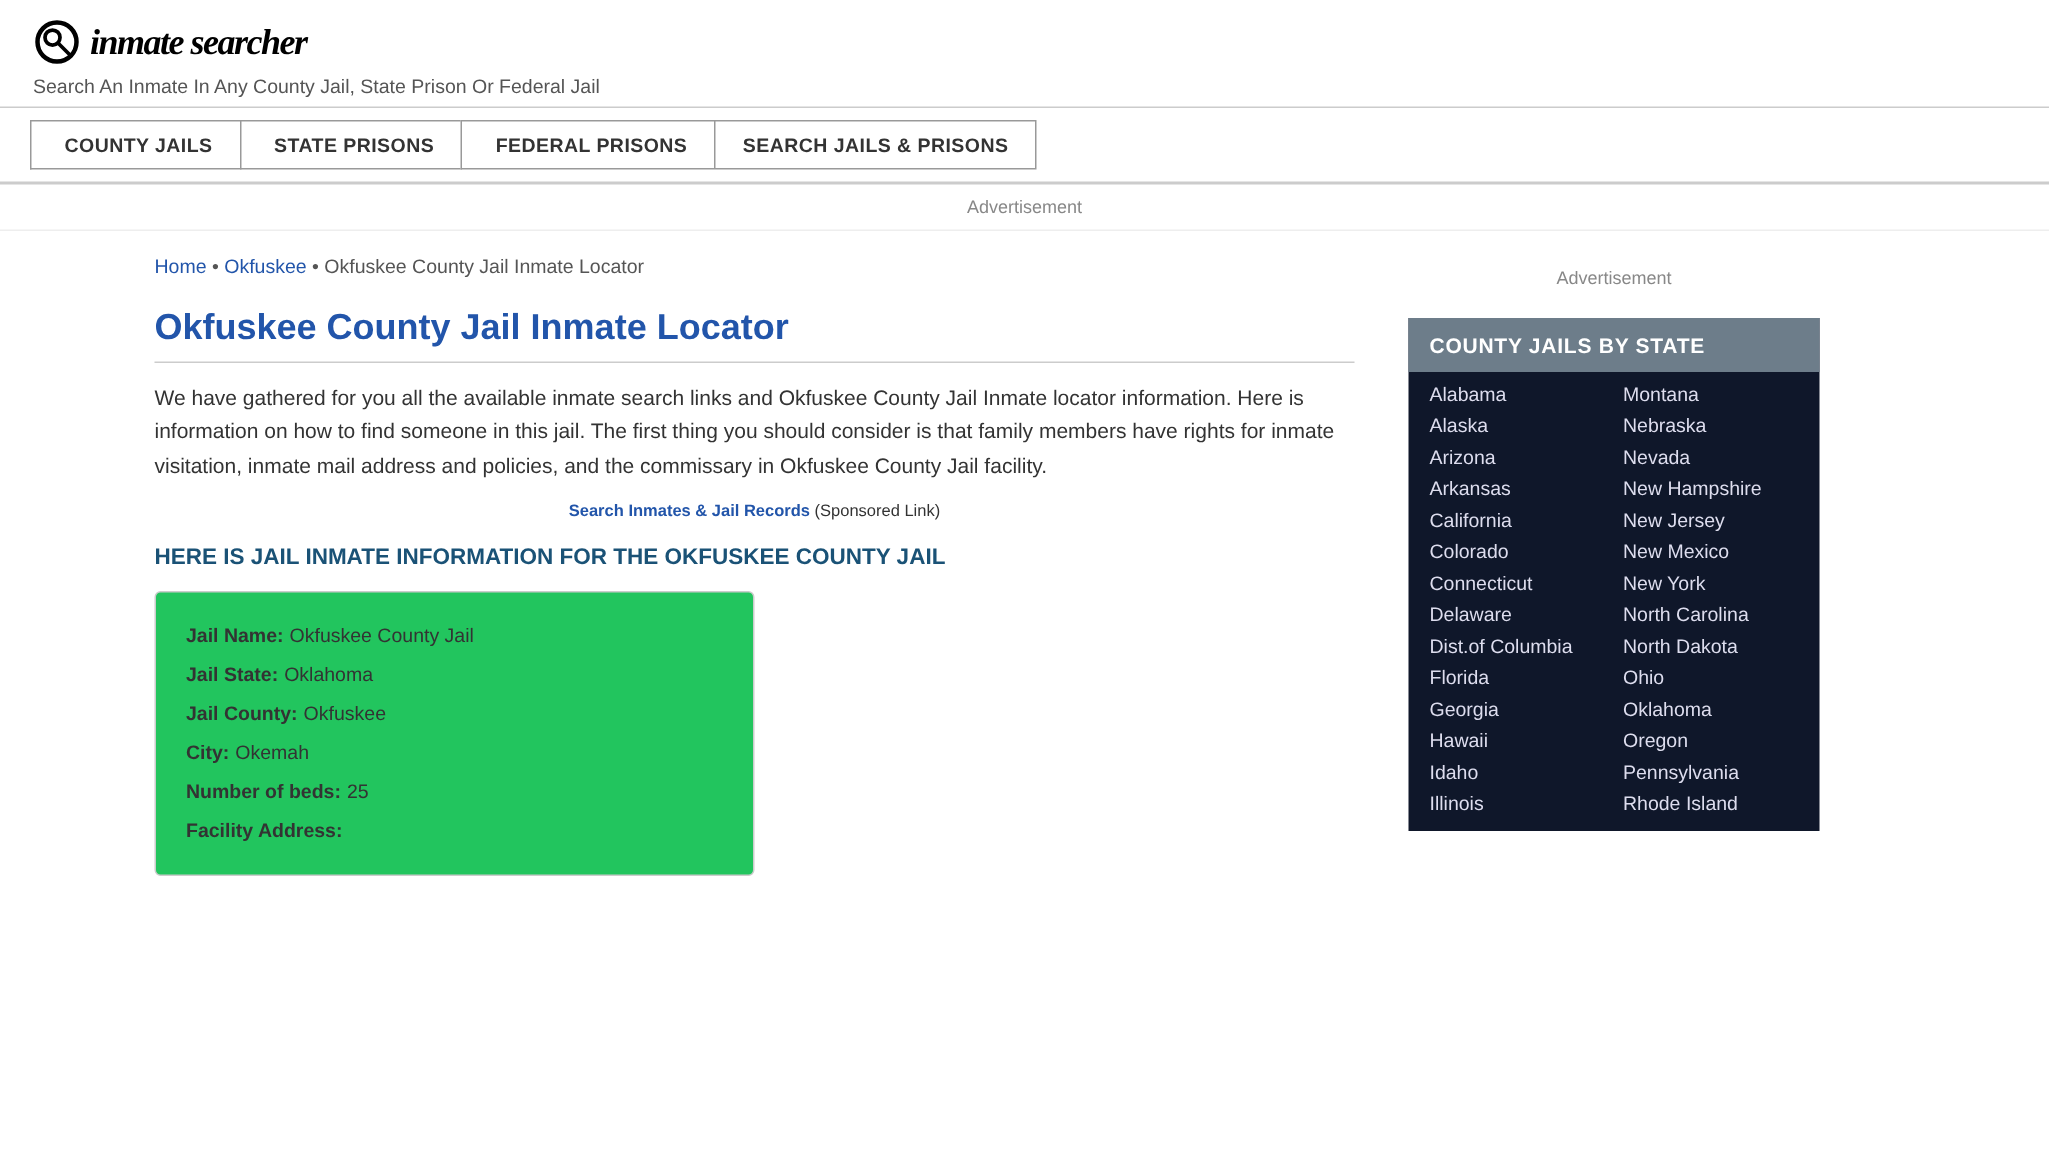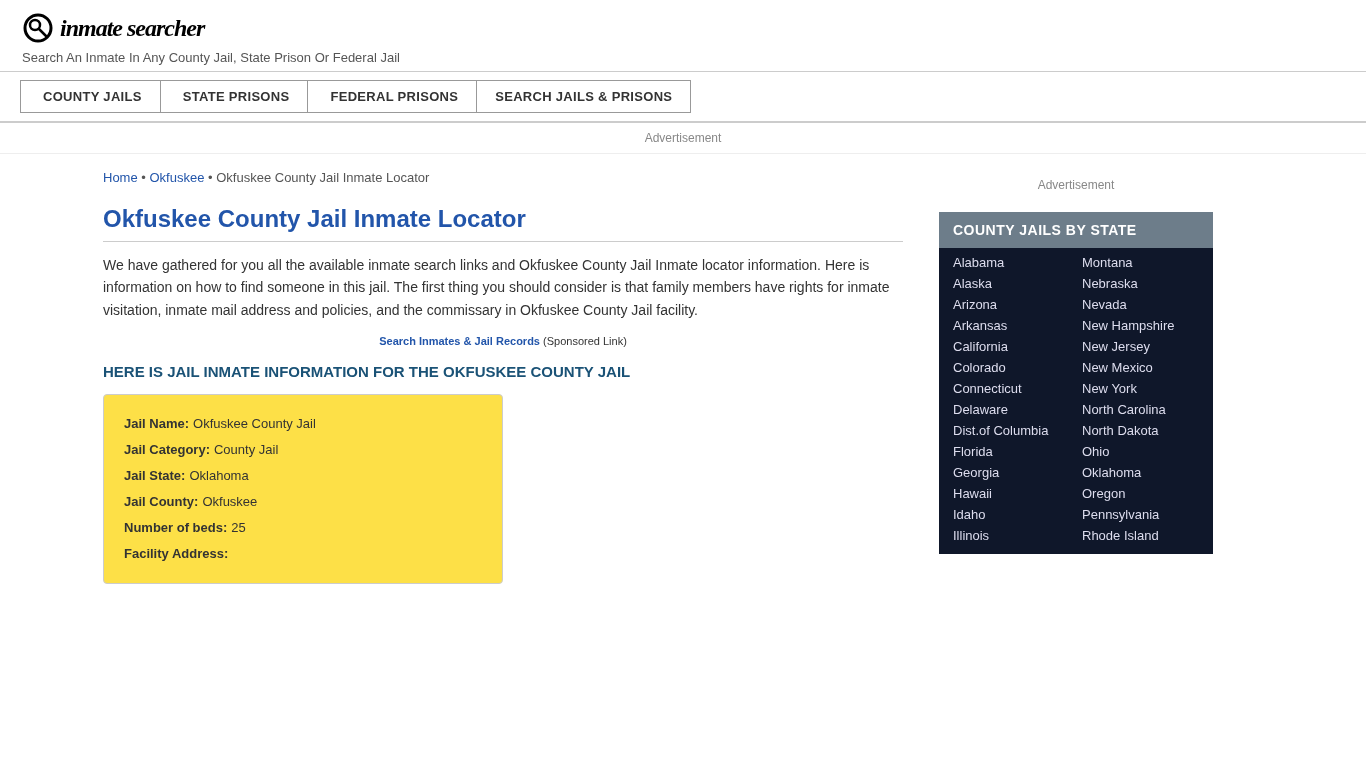--- a/index.html
+++ b/index.html
@@ -46,21 +46,21 @@
 
     
     #sponsored-link { text-align: center; margin-bottom: 16px; font-size: 11px; }
     #sponsored-link a { color: #2255aa; font-weight: bold; text-decoration: none; }
 
     
     #section-heading { color: #1a5276; font-size: 15px; font-weight: bold; margin-bottom: 14px; text-transform: uppercase; }
 
     
     #jail-info-box {
-      border: 1px solid #ccc; background: #fde047; padding: 16px 20px;
+      border: 1px solid #ccc; background: #22c55e; padding: 16px 20px;
       border-radius: 4px; font-size: 13px; line-height: 2;
       max-width: 400px;
     }
     .info-row { display: flex; gap: 4px; }
     .info-label { font-weight: bold; white-space: nowrap; }
     .info-value { color: #333; }
 
     
     #sidebar { width: 290px; min-width: 290px; padding: 16px 0 0 16px; }
     #ad-sidebar { text-align: center; color: #888; font-size: 12px; margin-bottom: 12px; padding: 8px; }
@@ -136,30 +136,30 @@
     </div>
 
     <h2 id="section-heading">HERE IS JAIL INMATE INFORMATION FOR THE OKFUSKEE COUNTY JAIL</h2>
 
     <div id="jail-info-box">
       <div class="info-row">
         <span class="info-label">Jail Name:</span>
         <span class="info-value">Okfuskee County Jail</span>
       </div>
       <div class="info-row">
-        <span class="info-label">Jail Category:</span>
-        <span class="info-value">County Jail</span>
-      </div>
-      <div class="info-row">
         <span class="info-label">Jail State:</span>
         <span class="info-value">Oklahoma</span>
       </div>
       <div class="info-row">
         <span class="info-label">Jail County:</span>
         <span class="info-value">Okfuskee</span>
+      </div>
+      <div class="info-row">
+        <span class="info-label">City:</span>
+        <span class="info-value">Okemah</span>
       </div>
       <div class="info-row">
         <span class="info-label">Number of beds:</span>
         <span class="info-value">25</span>
       </div>
       <div class="info-row">
         <span class="info-label">Facility Address:</span>
       </div>
     </div>
 

